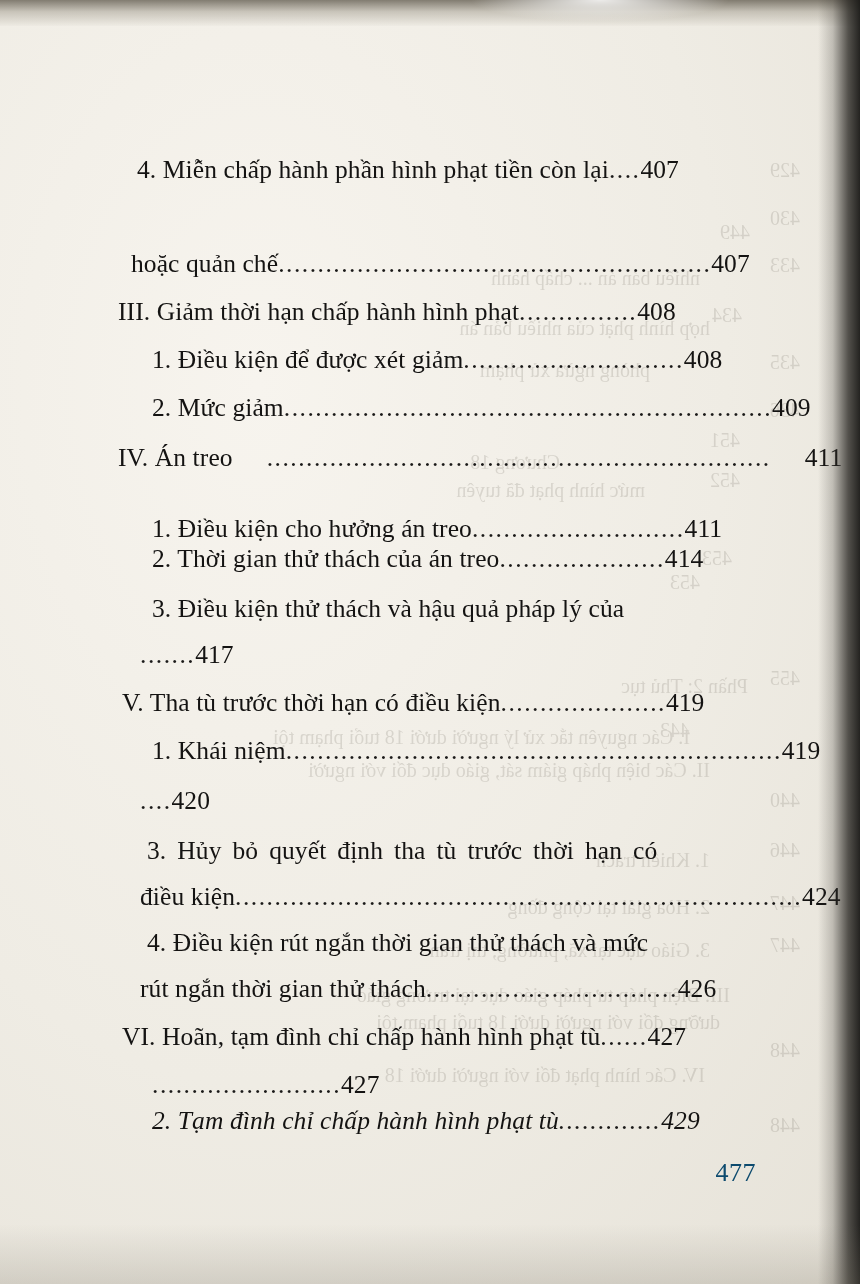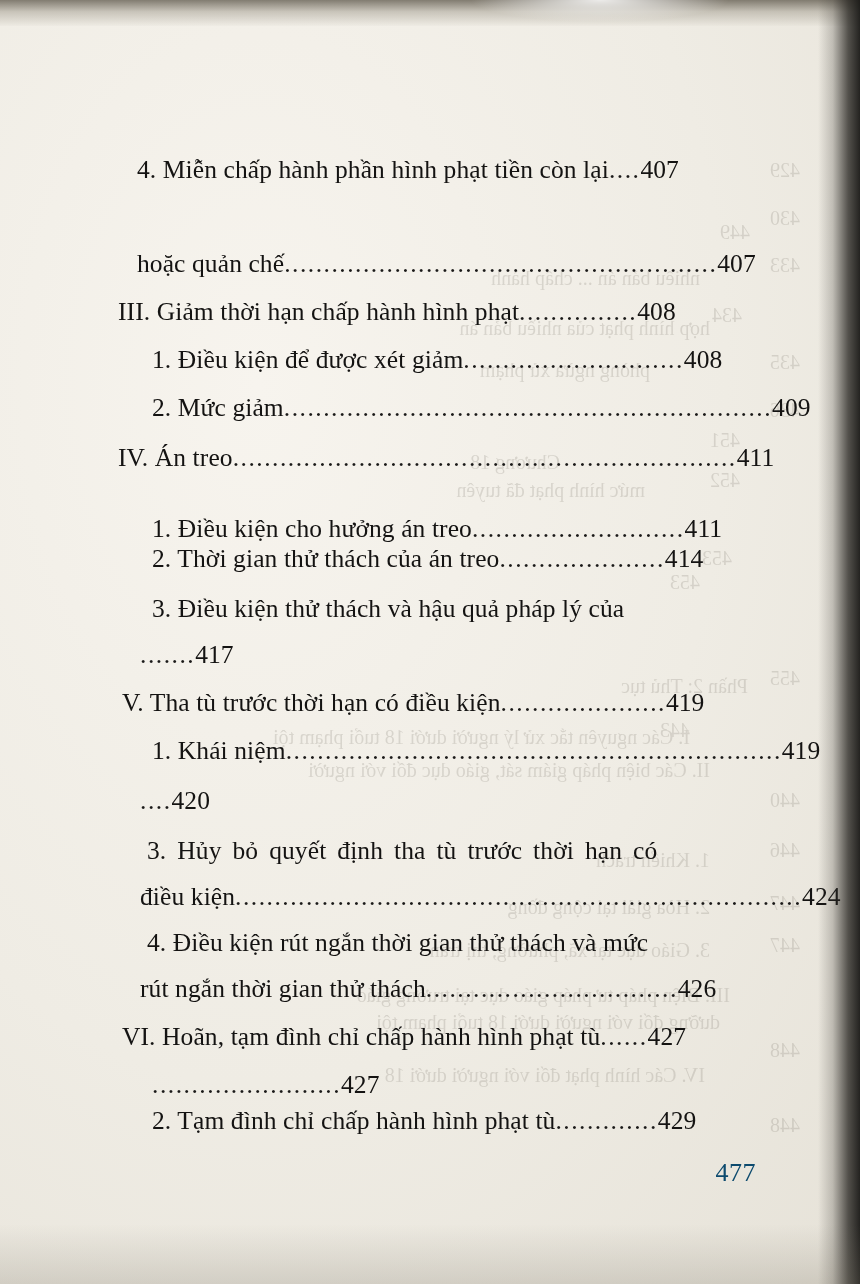--- a/index.html
+++ b/index.html
@@ -155,21 +155,21 @@
   </div>
 
   <div id="toc">
 
     <div class="entry" style="left:137px; top:155px;">
       <span class="txt">4. Miễn chấp hành phần hình phạt tiền còn lại</span>
       <span class="dots">....</span>
       <span class="pg">407</span>
     </div>
 
-    <div class="entry" style="left:137px; top:249px;">
+    <div class="entry" style="left:131px; top:249px;">
       <span class="txt">hoặc quản chế </span>
       <span class="dots">.......................................................</span>
       <span class="pg">407</span>
     </div>
 
     <div class="entry" style="left:118px; top:297px;">
       <span class="txt">III. Giảm thời hạn chấp hành hình phạt</span>
       <span class="dots">...............</span>
       <span class="pg">408</span>
     </div>
@@ -179,21 +179,21 @@
       <span class="dots">............................</span>
       <span class="pg">408</span>
     </div>
 
     <div class="entry" style="left:152px; top:393px;">
       <span class="txt">2. Mức giảm</span>
       <span class="dots">..............................................................</span>
       <span class="pg">409</span>
     </div>
 
-    <div class="entry" style="left:118px; top:443px;">
+    <div class="entry" style="left:118px; top:443px;gap:34px;">
       <span class="txt">IV. Án treo </span>
       <span class="dots">................................................................</span>
       <span class="pg">411</span>
     </div>
 
     <div class="entry" style="left:152px; top:494px;margin-top:20px;">
       <span class="txt">1. Điều kiện cho hưởng án treo</span>
       <span class="dots">...........................</span>
       <span class="pg">411</span>
     </div>
@@ -251,21 +251,21 @@
       <span class="txt">VI. Hoãn, tạm đình chỉ chấp hành hình phạt tù </span>
       <span class="dots">......</span>
       <span class="pg">427</span>
     </div>
 
     <div class="entry" style="left:152px; top:1070px;">
       <span class="dots">........................</span>
       <span class="pg">427</span>
     </div>
 
-    <div class="entry" style="left:152px; top:1106px;">
+    <div class="entry" style="left:152px; top:1106px;font-style:italic;">
       <span class="txt">2. Tạm đình chỉ chấp hành hình phạt tù</span>
       <span class="dots">.............</span>
       <span class="pg">429</span>
     </div>
 
   </div>
 
   <div id="folio">477</div>
 
   <div id="top-edge"></div>

